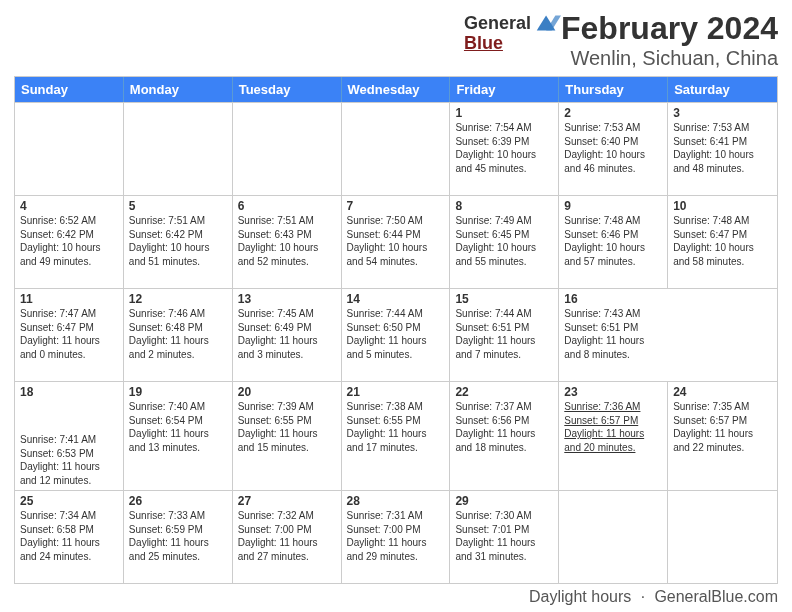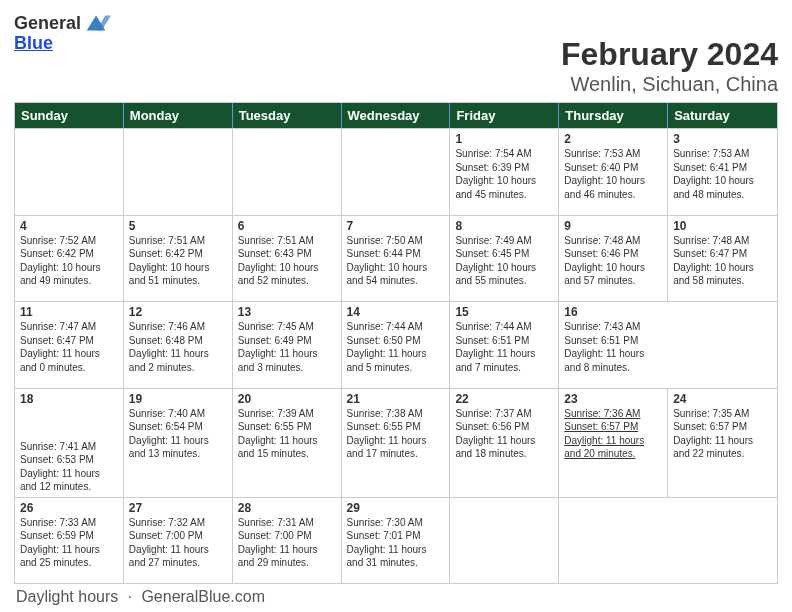--- a/index.html
+++ b/index.html
@@ -9,20 +9,21 @@
       width: 792px;
       height: 612px;
       overflow: hidden;
     }
     .container {
       width: 792px;
       height: 612px;
       padding: 10px 14px 6px 14px;
       display: flex;
       flex-direction: column;
+      align-items: flex-end;
     }
     .header {
       display: flex;
       justify-content: space-between;
       align-items: flex-start;
       margin-bottom: 6px;
     }
     .logo {
       display: flex;
       align-items: center;
@@ -34,41 +35,40 @@
       color: #333;
       line-height: 1.1;
     }
     .logo-icon {
       width: 28px;
       height: 28px;
       margin-left: 2px;
     }
     .title-block {
       text-align: right;
-      margin-top: 26px;
     }
     .month-year {
       font-size: 32px;
       font-weight: bold;
       color: #333;
     }
     .location {
       font-size: 20px;
       color: #555;
     }
     .calendar {
       flex: 1;
       display: flex;
       flex-direction: column;
       border: 1px solid #ccc;
     }
     .cal-header {
       display: grid;
       grid-template-columns: repeat(7, 1fr);
-      background: #14532d;
+      background: #3b82f6;
     }
     .cal-header-cell {
       color: #fff;
       font-size: 13px;
       font-weight: bold;
       padding: 5px 6px;
       text-align: left;
       border-right: 1px solid #5a9ad4;
     }
     .cal-header-cell:last-child { border-right: none; }
@@ -121,21 +121,21 @@
   <div class="header">
     <div class="logo">
       <div style="display:flex; flex-direction:column; align-items:flex-start;">
         <div style="display:flex; align-items:center;">
           <span class="logo-text">General</span>
           <svg class="logo-icon" viewBox="0 0 30 30" xmlns="http://www.w3.org/2000/svg">
             <polygon points="4,22 14,6 24,22" fill="#3b7fc4"></polygon>
             <polygon points="14,22 24,6 30,6 20,22" fill="#3b7fc4" opacity="0.7"></polygon>
           </svg>
         </div>
-        <span class="logo-text" style="color:#1d4ed8; font-size:18px; font-weight:bold; margin-top:-4px;text-decoration:underline;">Blue</span>
+        <span class="logo-text" style="color:#7f1d1d; font-size:18px; font-weight:bold; margin-top:-4px;text-decoration:underline;">Blue</span>
       </div>
     </div>
     <div class="title-block">
       <div class="month-year">February 2024</div>
       <div class="location">Wenlin, Sichuan, China</div>
     </div>
   </div>
 
   <div class="calendar">
     <div class="cal-header">
@@ -170,21 +170,21 @@
           <div class="cal-cell">
             <span class="day-num">3</span>
             <div class="day-info" style="white-space: pre-line;">Sunrise: 7:53 AM
 Sunset: 6:41 PM
 Daylight: 10 hours and 48 minutes.</div>
           </div>
         </div>
         <div class="cal-row">
           <div class="cal-cell">
             <span class="day-num">4</span>
-            <div class="day-info" style="white-space: pre-line;">Sunrise: 7:52 AM
+            <div class="day-info" style="white-space: pre-line;">Sunrise: 6:52 AM
 Sunset: 6:42 PM
 Daylight: 10 hours and 49 minutes.</div>
           </div>
           <div class="cal-cell">
             <span class="day-num">5</span>
             <div class="day-info" style="white-space: pre-line;">Sunrise: 7:51 AM
 Sunset: 6:42 PM
 Daylight: 10 hours and 51 minutes.</div>
           </div>
           <div class="cal-cell">
@@ -294,20 +294,26 @@
 Daylight: 11 hours and 20 minutes.</div>
           </div>
           <div class="cal-cell">
             <span class="day-num">24</span>
             <div class="day-info" style="white-space: pre-line;">Sunrise: 7:35 AM
 Sunset: 6:57 PM
 Daylight: 11 hours and 22 minutes.</div>
           </div>
         </div>
         <div class="cal-row">
+          <div class="cal-cell">
+            <span class="day-num">25</span>
+            <div class="day-info" style="white-space: pre-line;">Sunrise: 7:34 AM
+Sunset: 6:58 PM
+Daylight: 11 hours and 24 minutes.</div>
+          </div>
           <div class="cal-cell">
             <span class="day-num">26</span>
             <div class="day-info" style="white-space: pre-line;">Sunrise: 7:33 AM
 Sunset: 6:59 PM
 Daylight: 11 hours and 25 minutes.</div>
           </div>
           <div class="cal-cell">
             <span class="day-num">27</span>
             <div class="day-info" style="white-space: pre-line;">Sunrise: 7:32 AM
 Sunset: 7:00 PM

